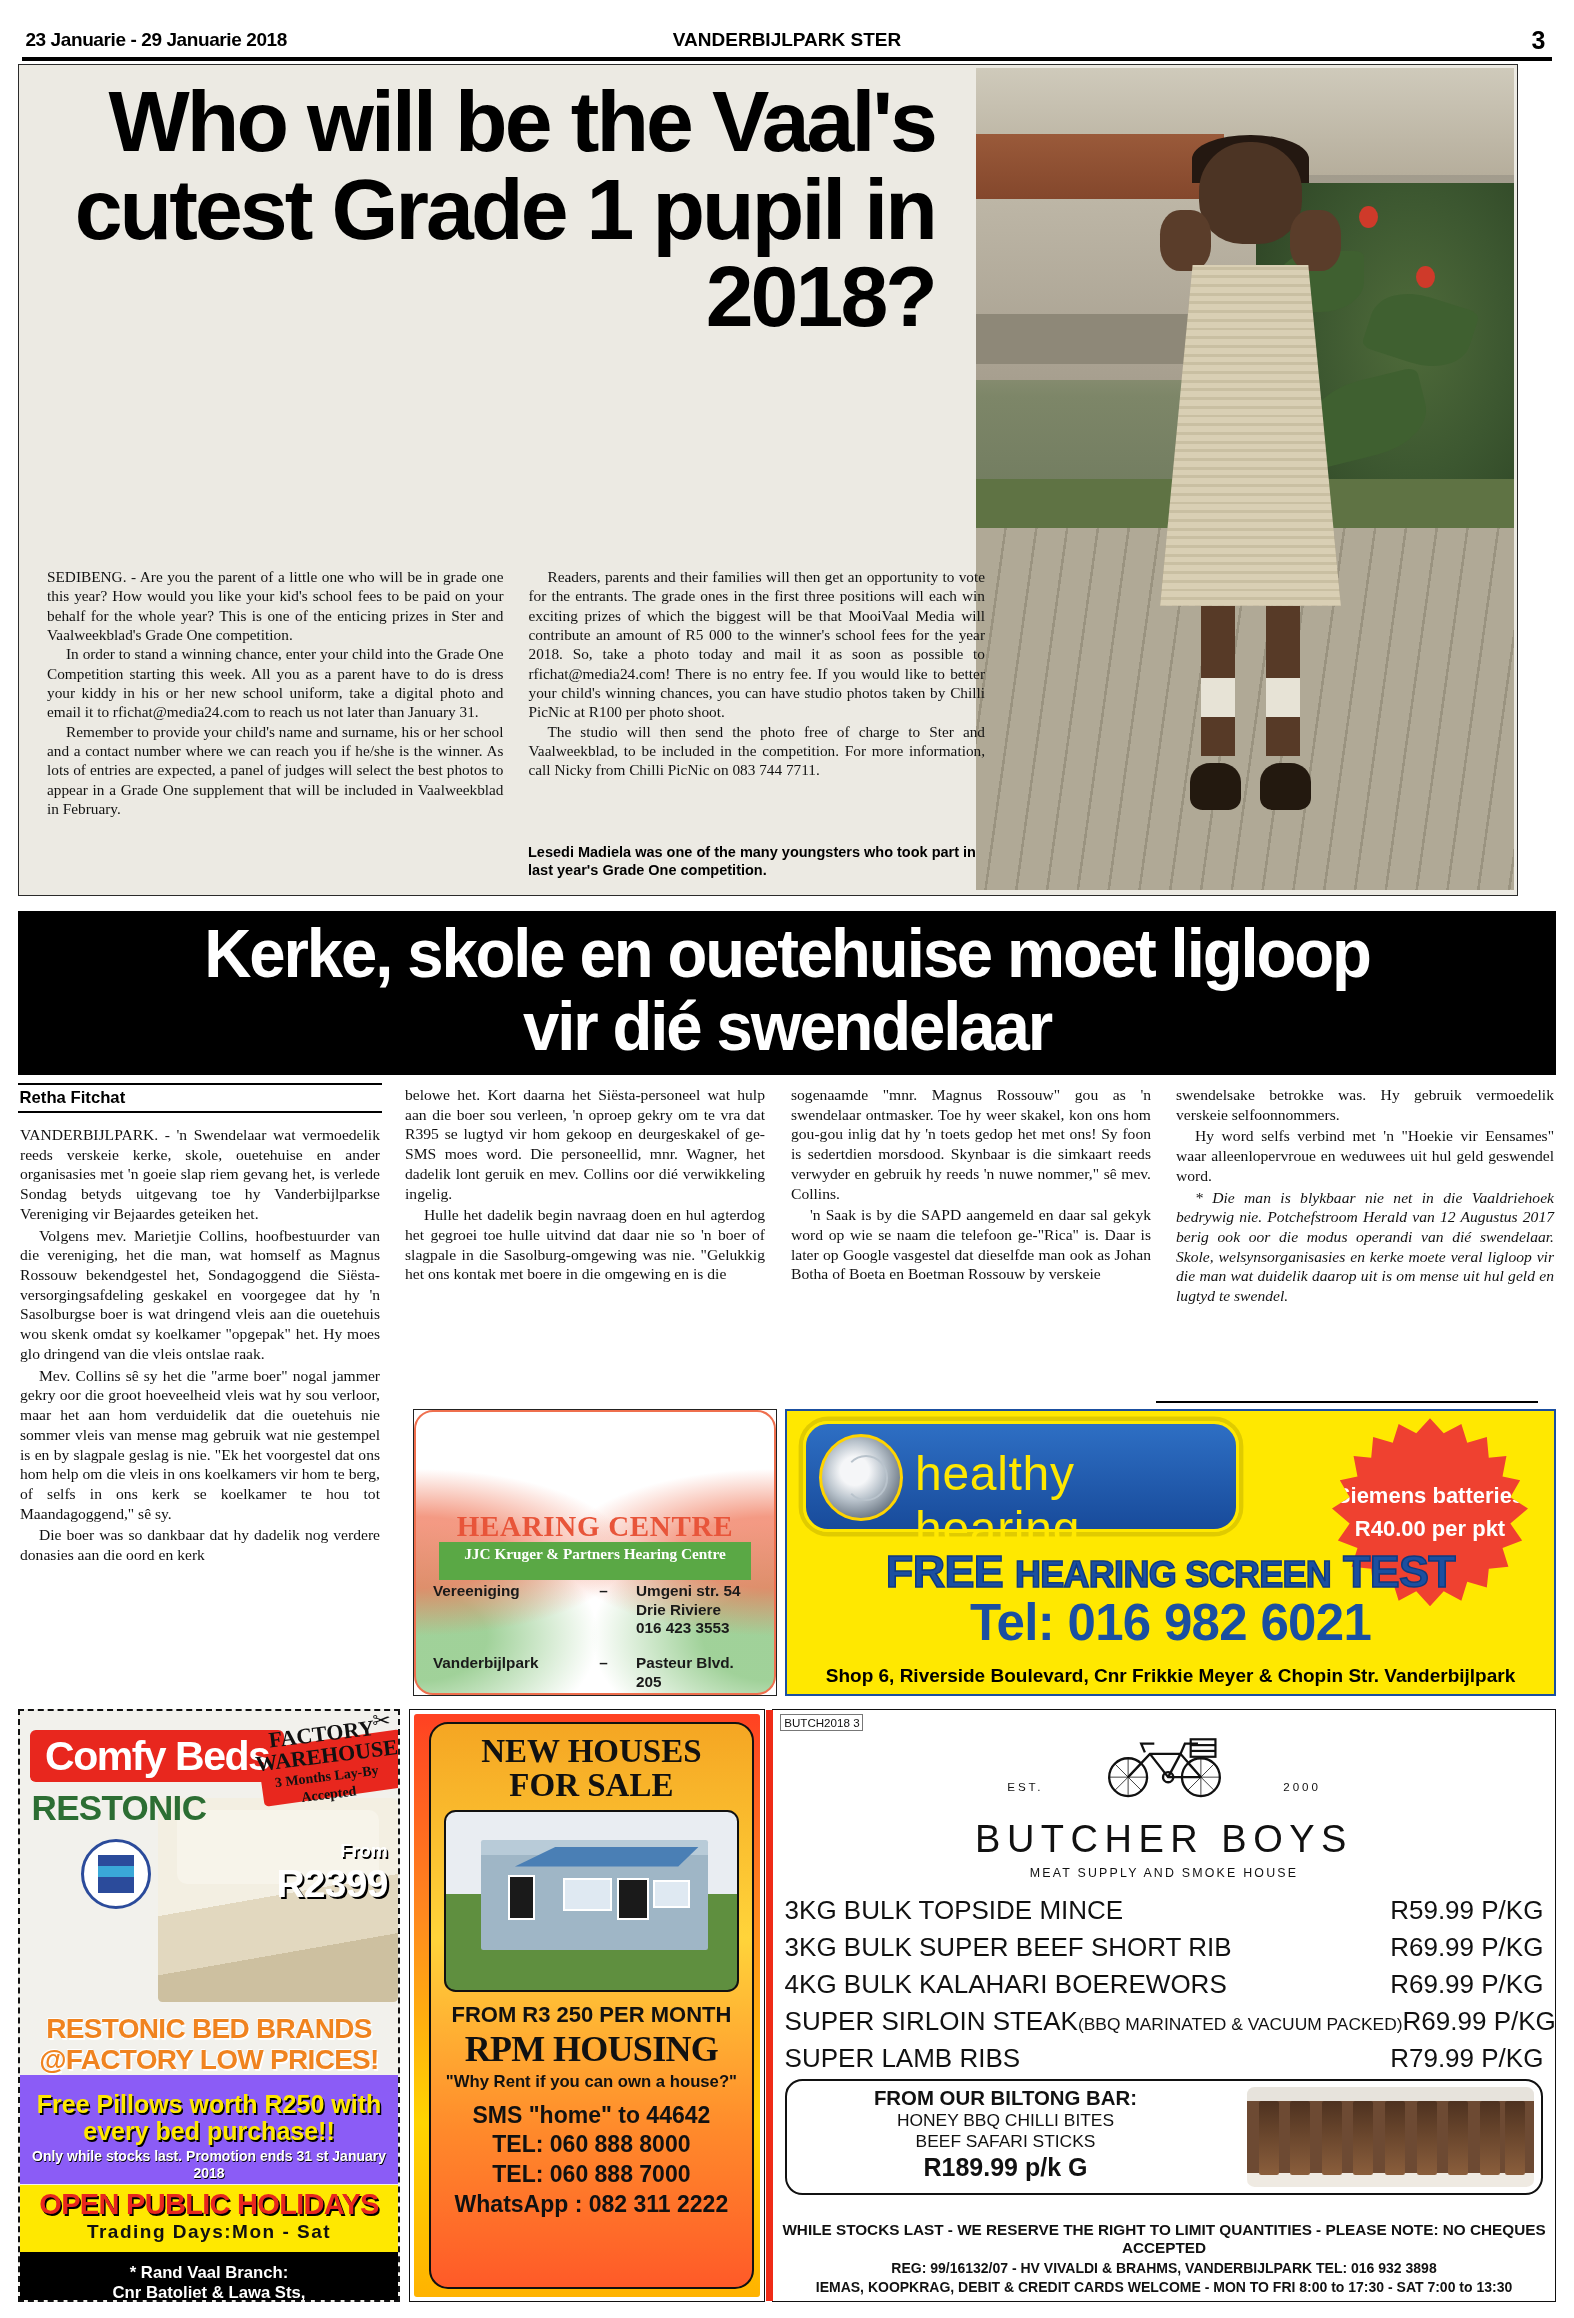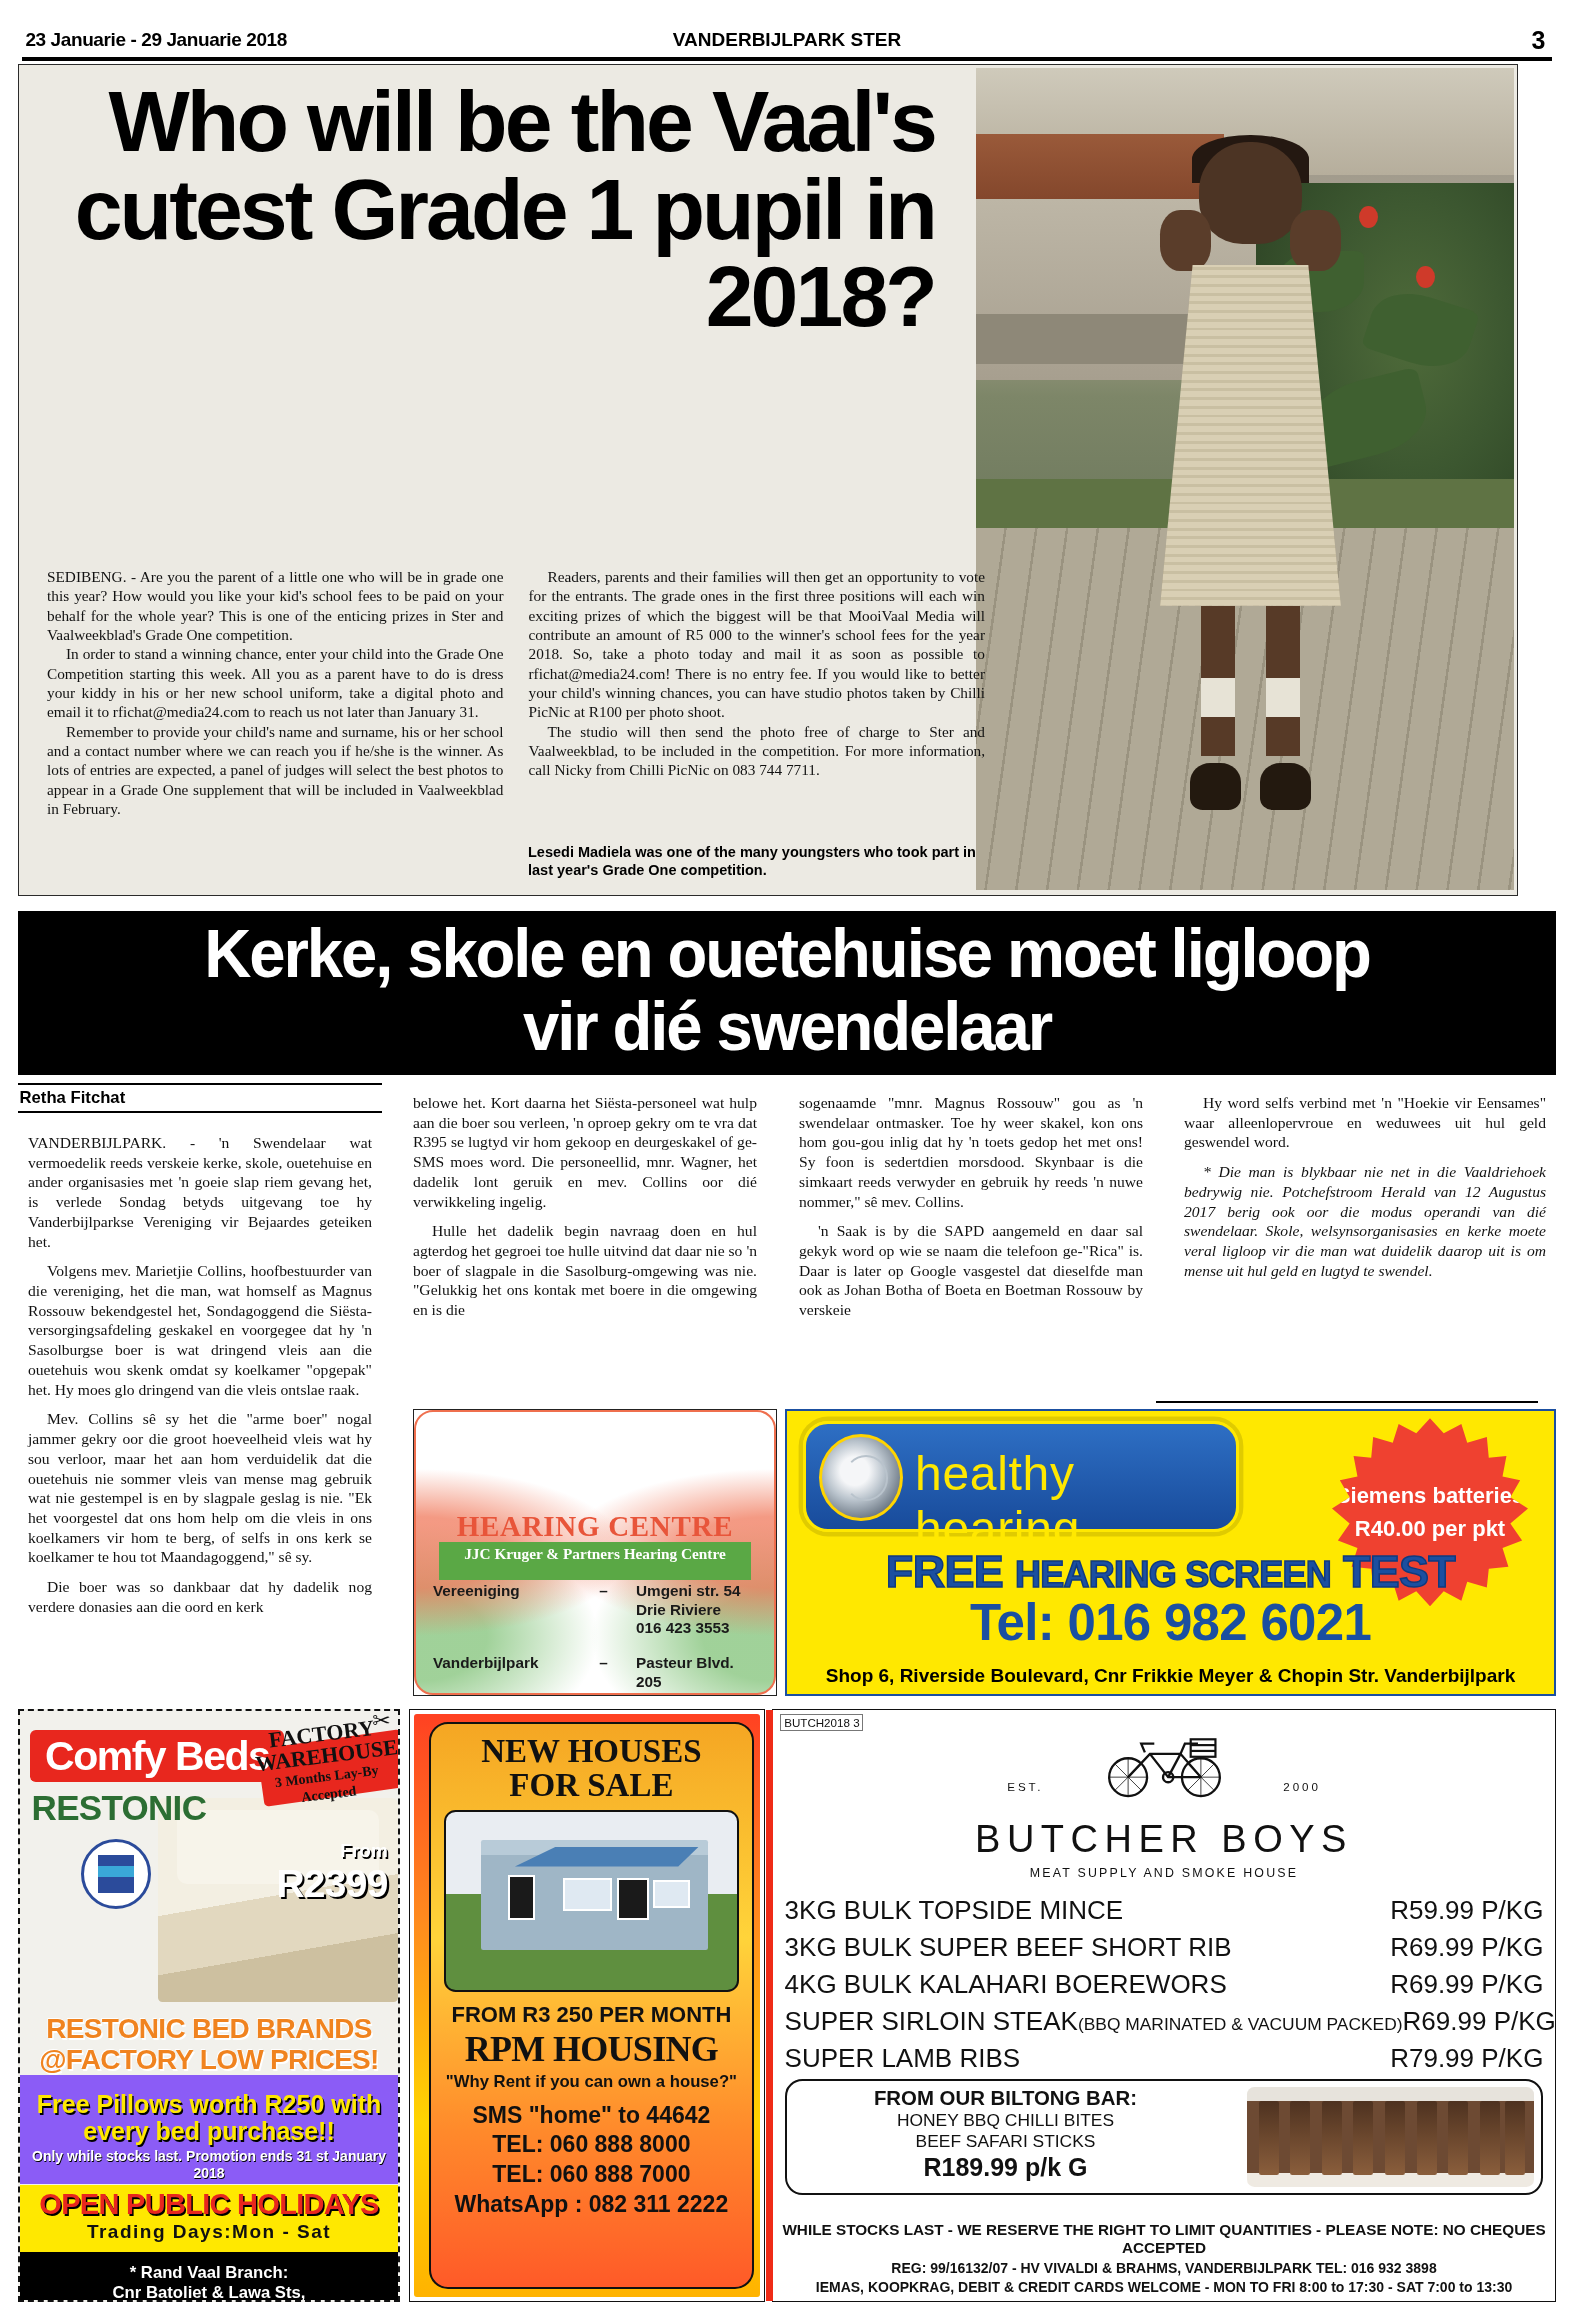--- a/index.html
+++ b/index.html
@@ -103,21 +103,21 @@
     font-family: "Liberation Sans", sans-serif; font-weight: bold;
     font-size: 16.7px; padding: 2.9px 0 2.9px 1.5px; color: #000;
   }
   .byline-bot { width: 100%; height: 2.2px; background: #000; }
 
   .a2col {
     position: absolute; top: 0; width: 364px;
     font-family: "Liberation Serif", serif;
     font-size: 15.6px; line-height: 1.265; text-align: justify; color: #111;
   }
-  .a2col p { text-indent: 19px; margin: 10px; }
+  .a2col p { text-indent: 19px; margin: 2px; }
   .a2col p.first { text-indent: 0; }
   .a2col p.ital { font-style: italic; }
   #a2c1 { left: 0; top: 40px; }
   #a2c2 { left: 385px; top: 0; }
   #a2c3 { left: 771px; top: 0; }
   #a2c4 { left: 1156px; top: 0; width: 382px; }
   .a2rule { position: absolute; left: 1156px; top: 1401px; width: 382px; height: 2.2px; background: #000; }
 
   
   .ad-jjc {
@@ -386,20 +386,21 @@
       <p class="first">belowe het. Kort daarna het Siësta-personeel wat hulp aan die boer sou verleen, 'n oproep gekry om te vra dat R395 se lugtyd vir hom gekoop en deurgeskakel of ge-SMS moes word. Die personeellid, mnr. Wagner, het dadelik lont geruik en mev. Collins oor dié verwikkeling ingelig.</p>
       <p>Hulle het dadelik begin navraag doen en hul agterdog het gegroei toe hulle uitvind dat daar nie so 'n boer of slagpale in die Sasolburg-omgewing was nie. "Gelukkig het ons kontak met boere in die omgewing en is die</p>
     </div>
 
     <div class="a2col" id="a2c3">
       <p class="first">sogenaamde "mnr. Magnus Rossouw" gou as 'n swendelaar ontmasker. Toe hy weer skakel, kon ons hom gou-gou inlig dat hy 'n toets gedop het met ons! Sy foon is sedertdien morsdood. Skynbaar is die simkaart reeds verwyder en gebruik hy reeds 'n nuwe nommer," sê mev. Collins.</p>
       <p>'n Saak is by die SAPD aangemeld en daar sal gekyk word op wie se naam die telefoon ge-"Rica" is. Daar is later op Google vasgestel dat dieselfde man ook as Johan Botha of Boeta en Boetman Rossouw by verskeie</p>
     </div>
 
     <div class="a2col" id="a2c4">
+      <p class="first">swendelsake betrokke was. Hy gebruik vermoedelik verskeie selfoonnommers.</p>
       <p>Hy word selfs verbind met 'n "Hoekie vir Eensames" waar alleenlopervroue en weduwees uit hul geld geswendel word.</p>
       <p class="ital">* Die man is blykbaar nie net in die Vaaldriehoek bedrywig nie. Potchefstroom Herald van 12 Augustus 2017 berig ook oor die modus operandi van dié swendelaar. Skole, welsynsorganisasies en kerke moete veral ligloop vir die man wat duidelik daarop uit is om mense uit hul geld en lugtyd te swendel.</p>
     </div>
   </div>
   <div class="a2rule"></div>
 
   <div class="ad-jjc">
     <div class="jjc-bg"></div>
     <div class="jjc-name">HEARING CENTRE</div>
     <div class="jjc-sub">JJC Kruger &amp; Partners Hearing Centre</div>

